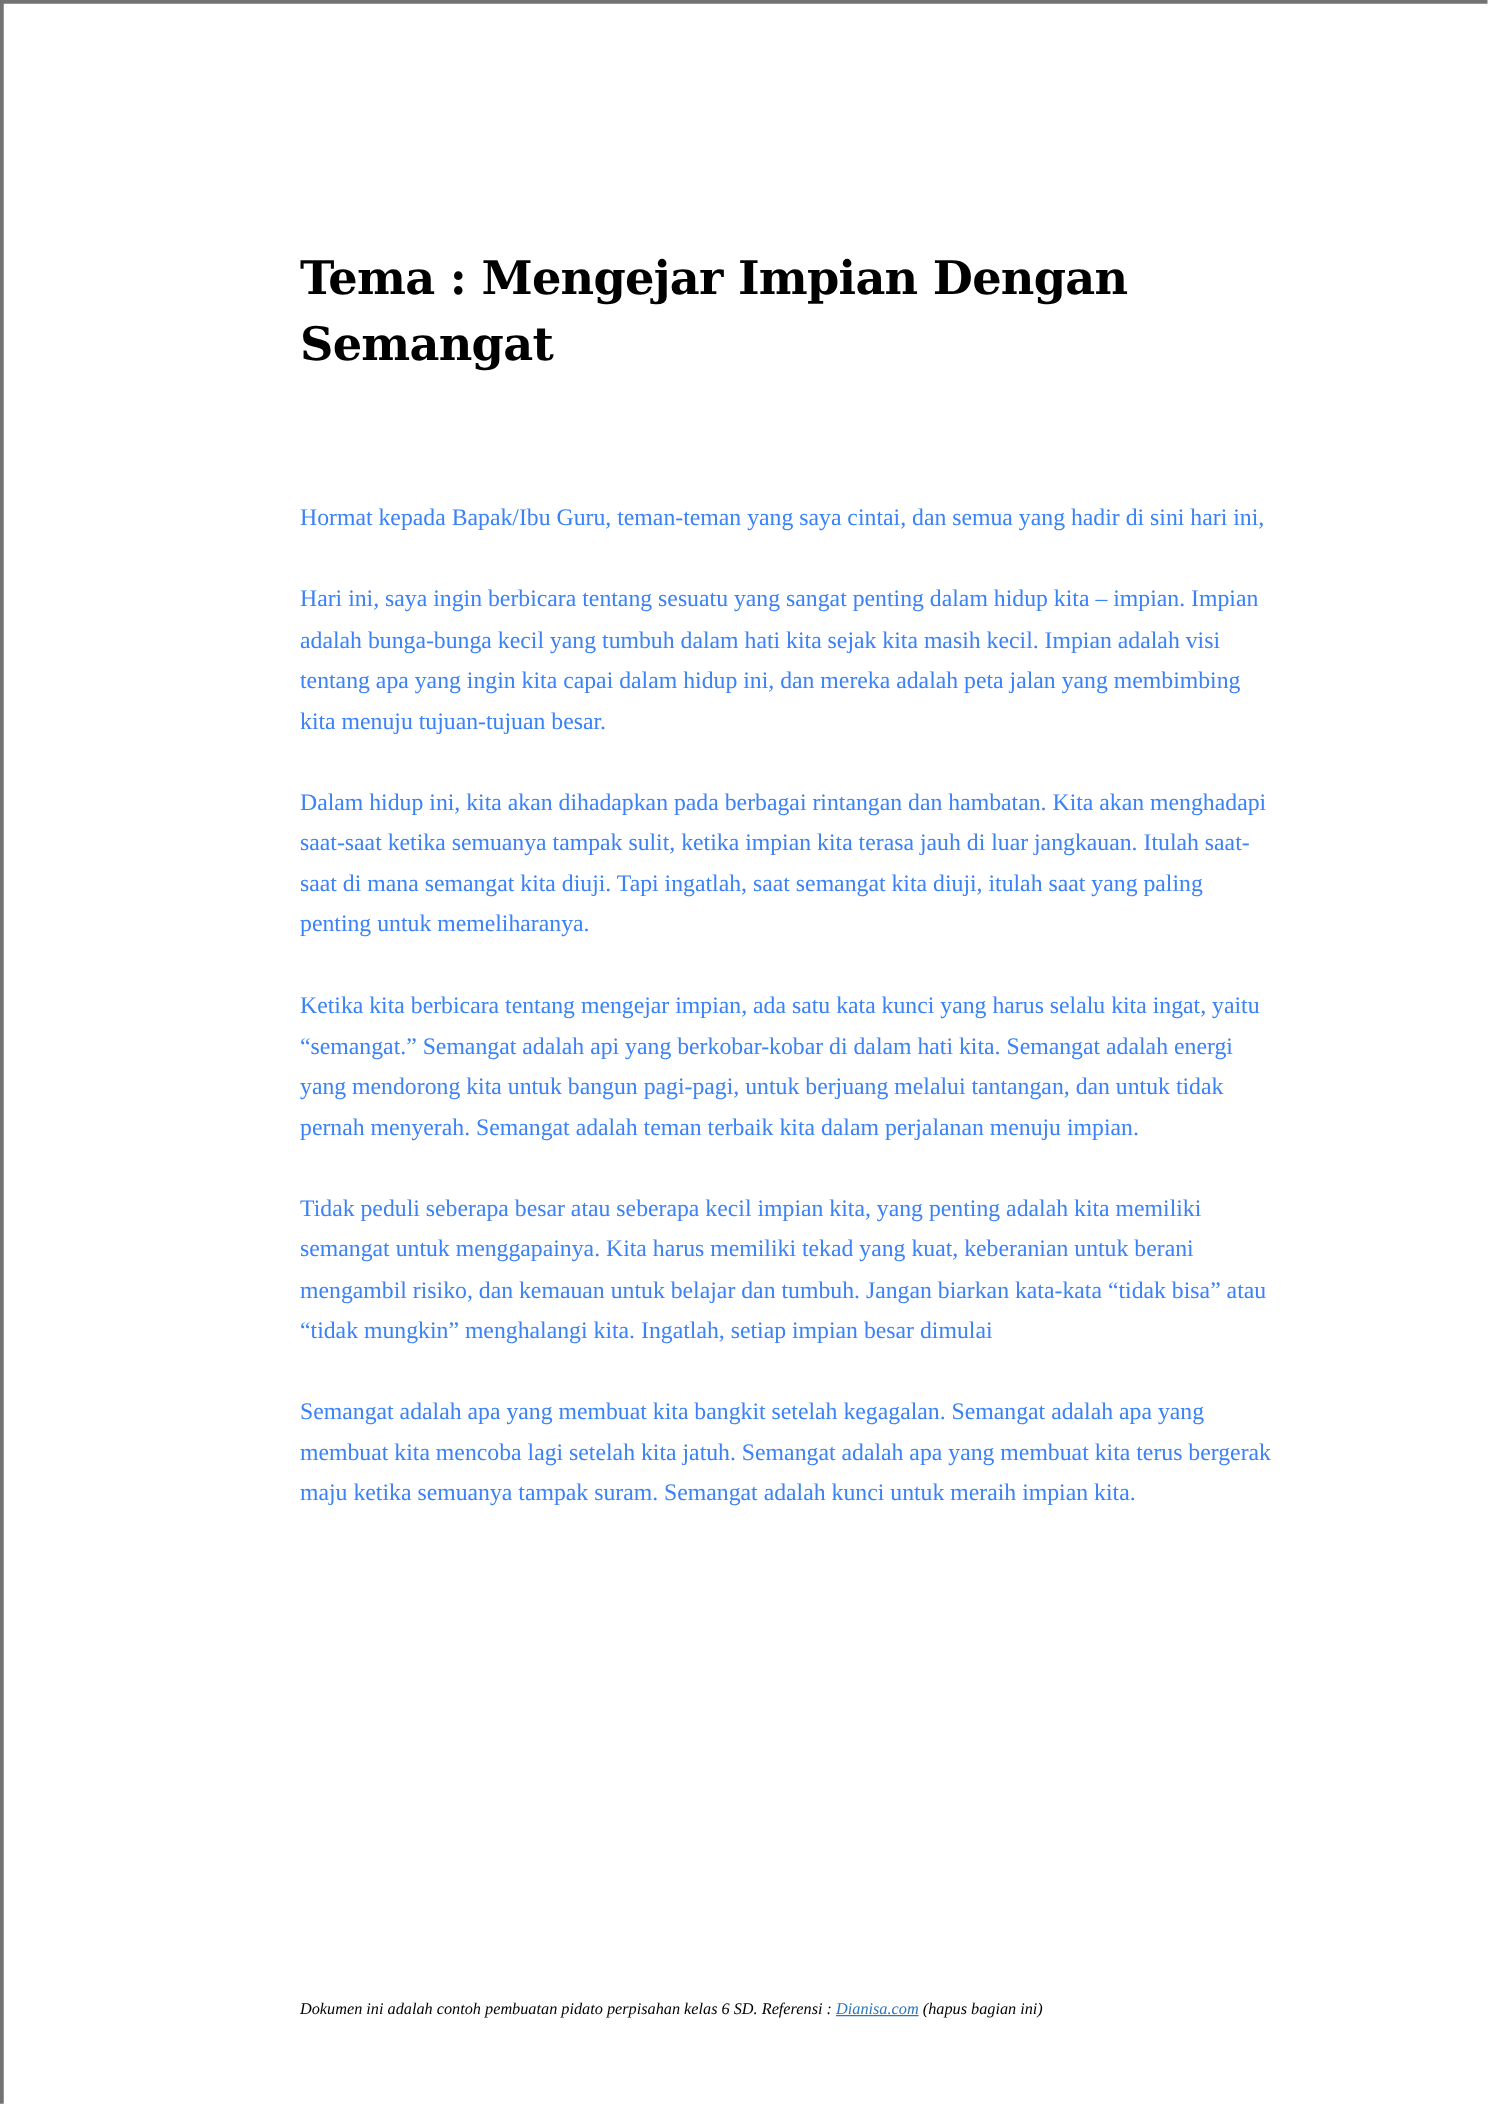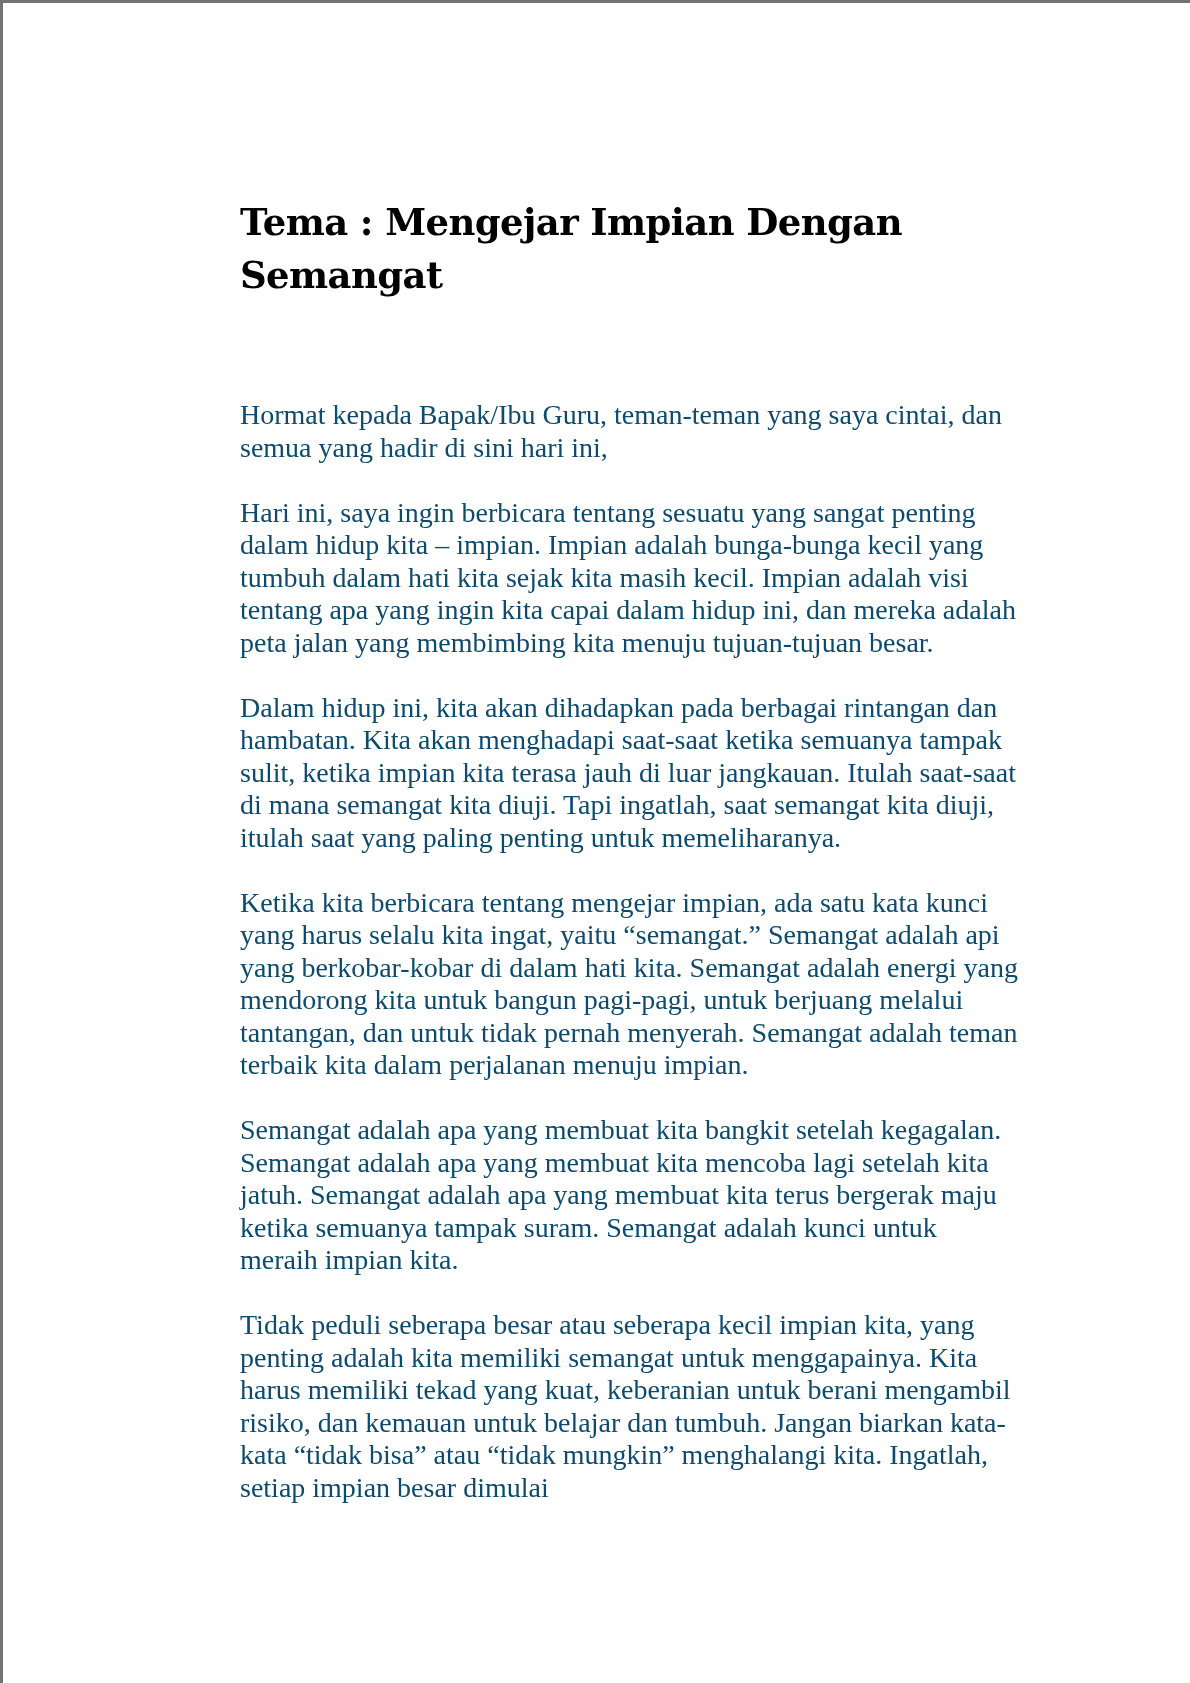--- a/index.html
+++ b/index.html
@@ -34,23 +34,23 @@
       line-height: 53px;
       color: #000000;
       letter-spacing: -0.6px;
     }
     .body-text {
       position: absolute;
       left: 237px;
       top: 396px;
       width: 780px;
       font-family: "Liberation Serif", serif;
-      font-size: 28px;
+      font-size: 19px;
       line-height: 32.5px;
-      color: #0c4a6e;
+      color: #3b82f6;
     }
     .body-text p {
       margin: 0 0 32.5px 0;
     }
     .footer {
       position: absolute;
       left: 237px;
       top: 1595px;
       width: 800px;
       font-family: "Liberation Serif", serif;
@@ -70,18 +70,21 @@
 
 <div class="page">
 
   <h1 class="title">Tema : Mengejar Impian Dengan Semangat</h1>
 
   <div class="body-text">
     <p>Hormat kepada Bapak/Ibu Guru, teman-teman yang saya cintai, dan semua yang hadir di sini hari ini,</p>
     <p>Hari ini, saya ingin berbicara tentang sesuatu yang sangat penting dalam hidup kita – impian. Impian adalah bunga-bunga kecil yang tumbuh dalam hati kita sejak kita masih kecil. Impian adalah visi tentang apa yang ingin kita capai dalam hidup ini, dan mereka adalah peta jalan yang membimbing kita menuju tujuan-tujuan besar.</p>
     <p>Dalam hidup ini, kita akan dihadapkan pada berbagai rintangan dan hambatan. Kita akan menghadapi saat-saat ketika semuanya tampak sulit, ketika impian kita terasa jauh di luar jangkauan. Itulah saat-saat di mana semangat kita diuji. Tapi ingatlah, saat semangat kita diuji, itulah saat yang paling penting untuk memeliharanya.</p>
     <p>Ketika kita berbicara tentang mengejar impian, ada satu kata kunci yang harus selalu kita ingat, yaitu “semangat.” Semangat adalah api yang berkobar-kobar di dalam hati kita. Semangat adalah energi yang mendorong kita untuk bangun pagi-pagi, untuk berjuang melalui tantangan, dan untuk tidak pernah menyerah. Semangat adalah teman terbaik kita dalam perjalanan menuju impian.</p>
+    <p>Tidak peduli seberapa besar atau seberapa kecil impian kita, yang penting adalah kita memiliki semangat untuk menggapainya. Kita harus memiliki tekad yang kuat, keberanian untuk berani mengambil risiko, dan kemauan untuk belajar dan tumbuh. Jangan biarkan kata-kata “tidak bisa” atau “tidak mungkin” menghalangi kita. Ingatlah, setiap impian besar dimulai</p>
     <p>Semangat adalah apa yang membuat kita bangkit setelah kegagalan. Semangat adalah apa yang membuat kita mencoba lagi setelah kita jatuh. Semangat adalah apa yang membuat kita terus bergerak maju ketika semuanya tampak suram. Semangat adalah kunci untuk meraih impian kita.</p>
-    <p>Tidak peduli seberapa besar atau seberapa kecil impian kita, yang penting adalah kita memiliki semangat untuk menggapainya. Kita harus memiliki tekad yang kuat, keberanian untuk berani mengambil risiko, dan kemauan untuk belajar dan tumbuh. Jangan biarkan kata-kata “tidak bisa” atau “tidak mungkin” menghalangi kita. Ingatlah, setiap impian besar dimulai</p>
   </div>
 
+  <div class="footer">
+    <span>Dokumen ini adalah contoh pembuatan pidato perpisahan kelas 6 SD. Referensi : </span><a style="color: rgb(46, 117, 182);">Dianisa.com</a><span> (hapus bagian ini)</span>
+  </div>
 
 </div>
 
 </body></html>

